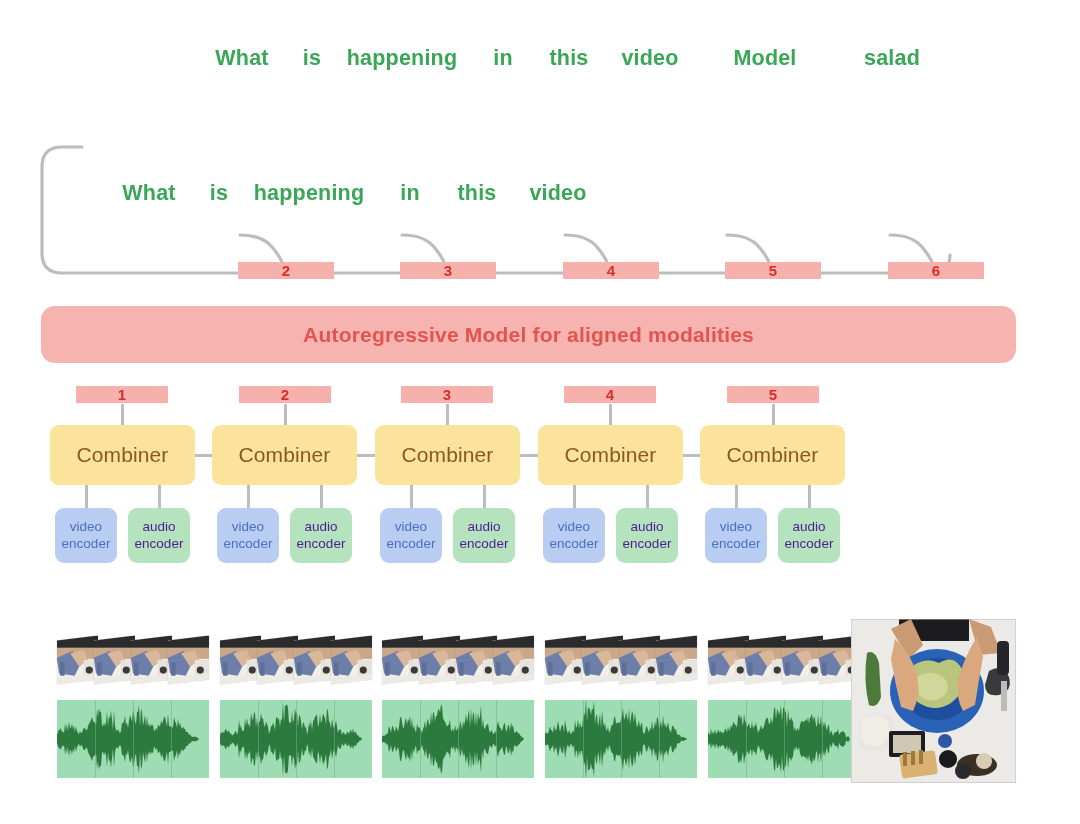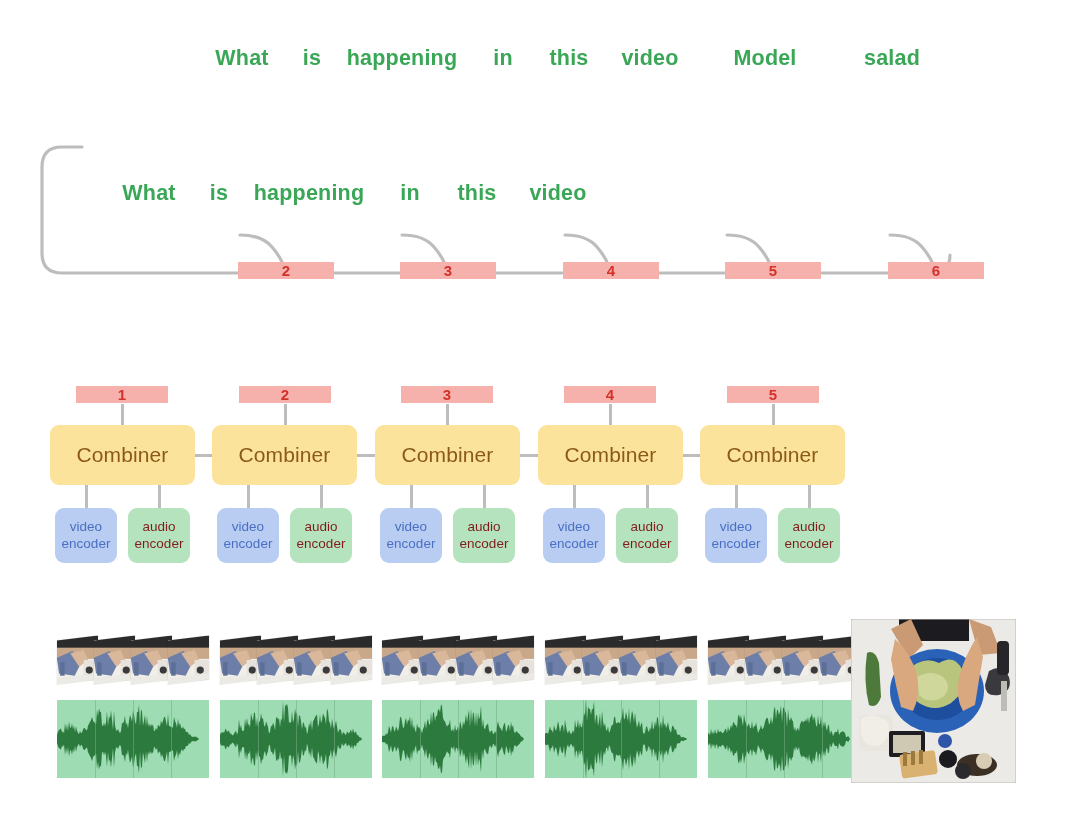--- a/index.html
+++ b/index.html
@@ -110,21 +110,21 @@
     font-size: 13.5px;
     line-height: 1.25;
     text-align: center;
   }
   .encoder.video {
     background: #b9cdf2;
     color: #4a6fc4;
   }
   .encoder.audio {
     background: #b4e3be;
-    color: #7f1d1d;
+    color: #4c1d95;
   }
 
   
   .vline {
     position: absolute;
     width: 3px;
     background: #bdbdbd;
   }
   .hline {
     position: absolute;
@@ -215,20 +215,21 @@
   </svg>
 
   <div id="shifted-chips">
       <div class="pink-chip" style="left: 238px; top: 262px; width: 96px;">2</div>
       <div class="pink-chip" style="left: 400px; top: 262px; width: 96px;">3</div>
       <div class="pink-chip" style="left: 563px; top: 262px; width: 96px;">4</div>
       <div class="pink-chip" style="left: 725px; top: 262px; width: 96px;">5</div>
       <div class="pink-chip" style="left: 888px; top: 262px; width: 96px;">6</div>
     </div>
 
+  <div class="banner" id="banner-aligned">Autoregressive Model for aligned modalities</div>
 
   <div id="aligned-chips">
       <div class="pink-chip" style="left: 76px; top: 386px; width: 92px;">1</div>
       <div class="pink-chip" style="left: 239px; top: 386px; width: 92px;">2</div>
       <div class="pink-chip" style="left: 401px; top: 386px; width: 92px;">3</div>
       <div class="pink-chip" style="left: 564px; top: 386px; width: 92px;">4</div>
       <div class="pink-chip" style="left: 727px; top: 386px; width: 92px;">5</div>
     </div>
 
   <div id="combiner-layer">

